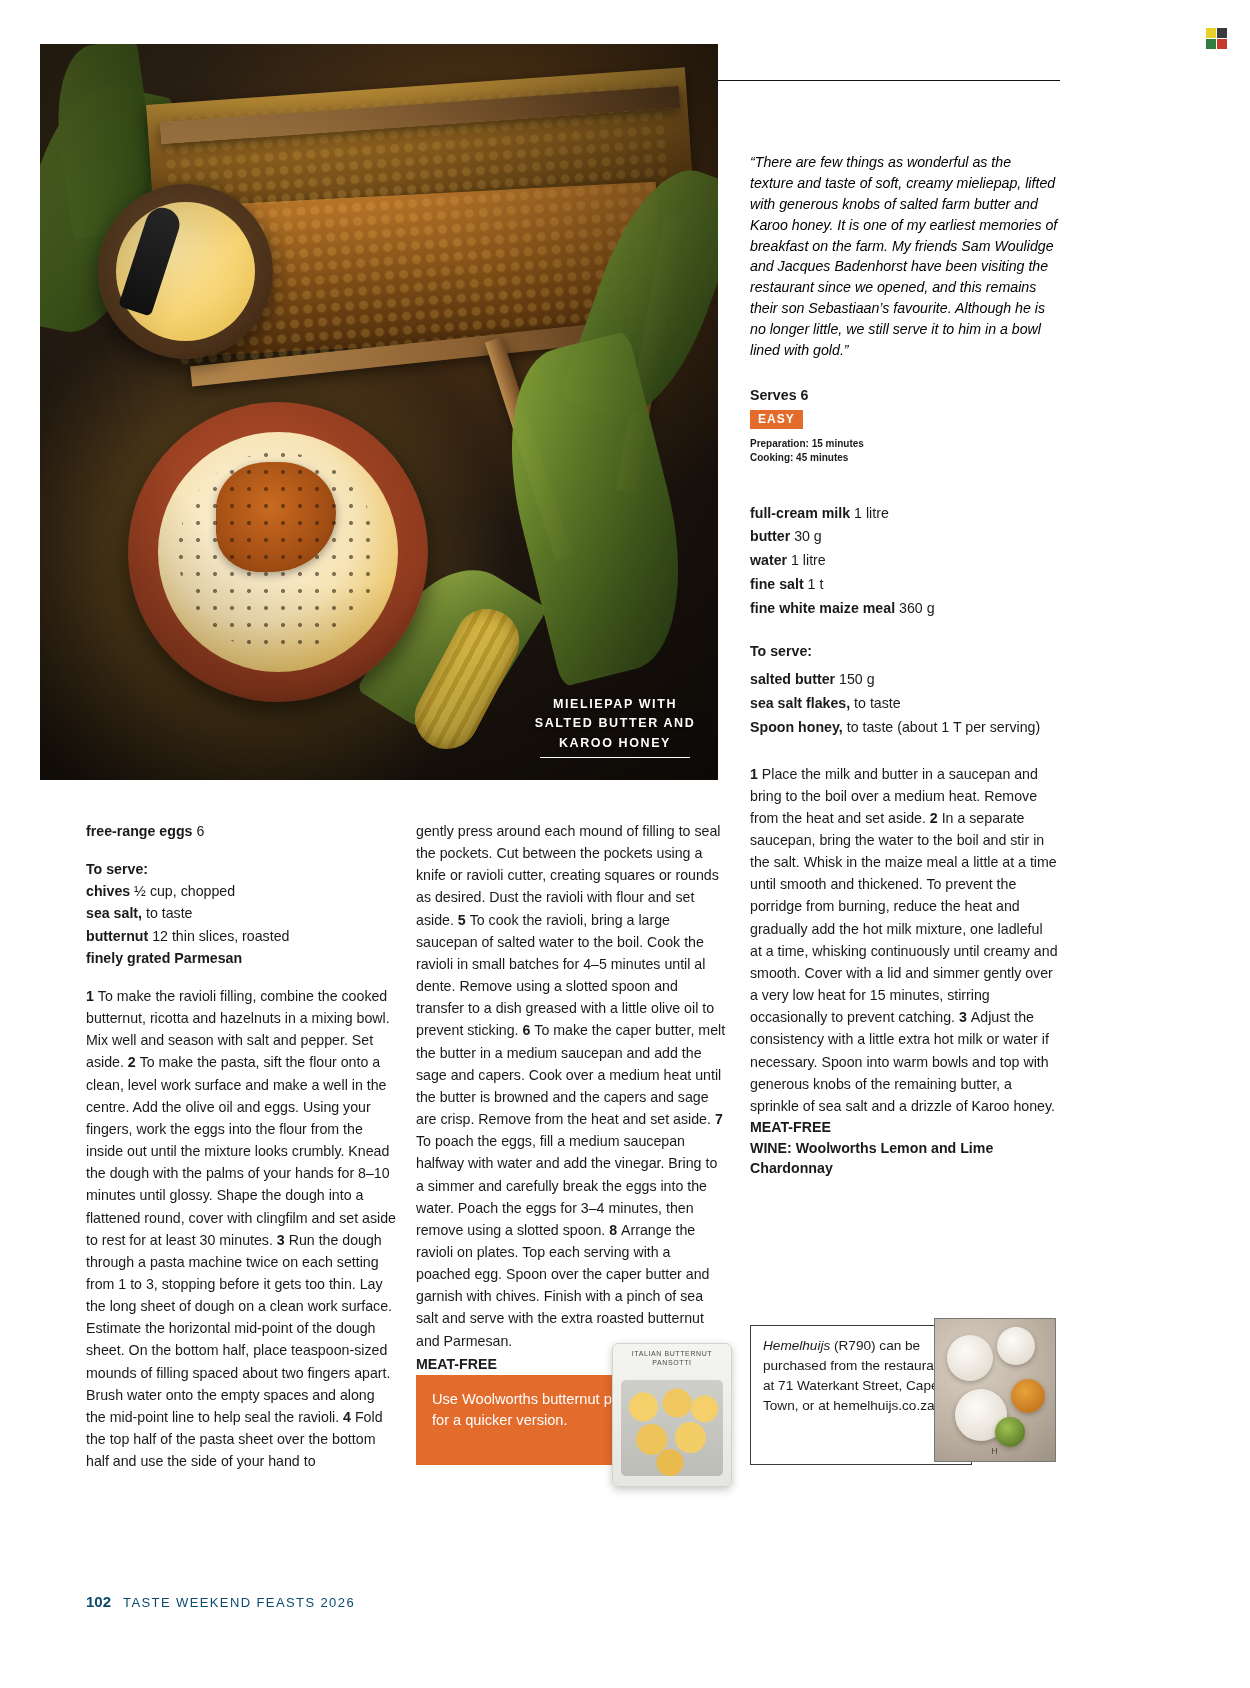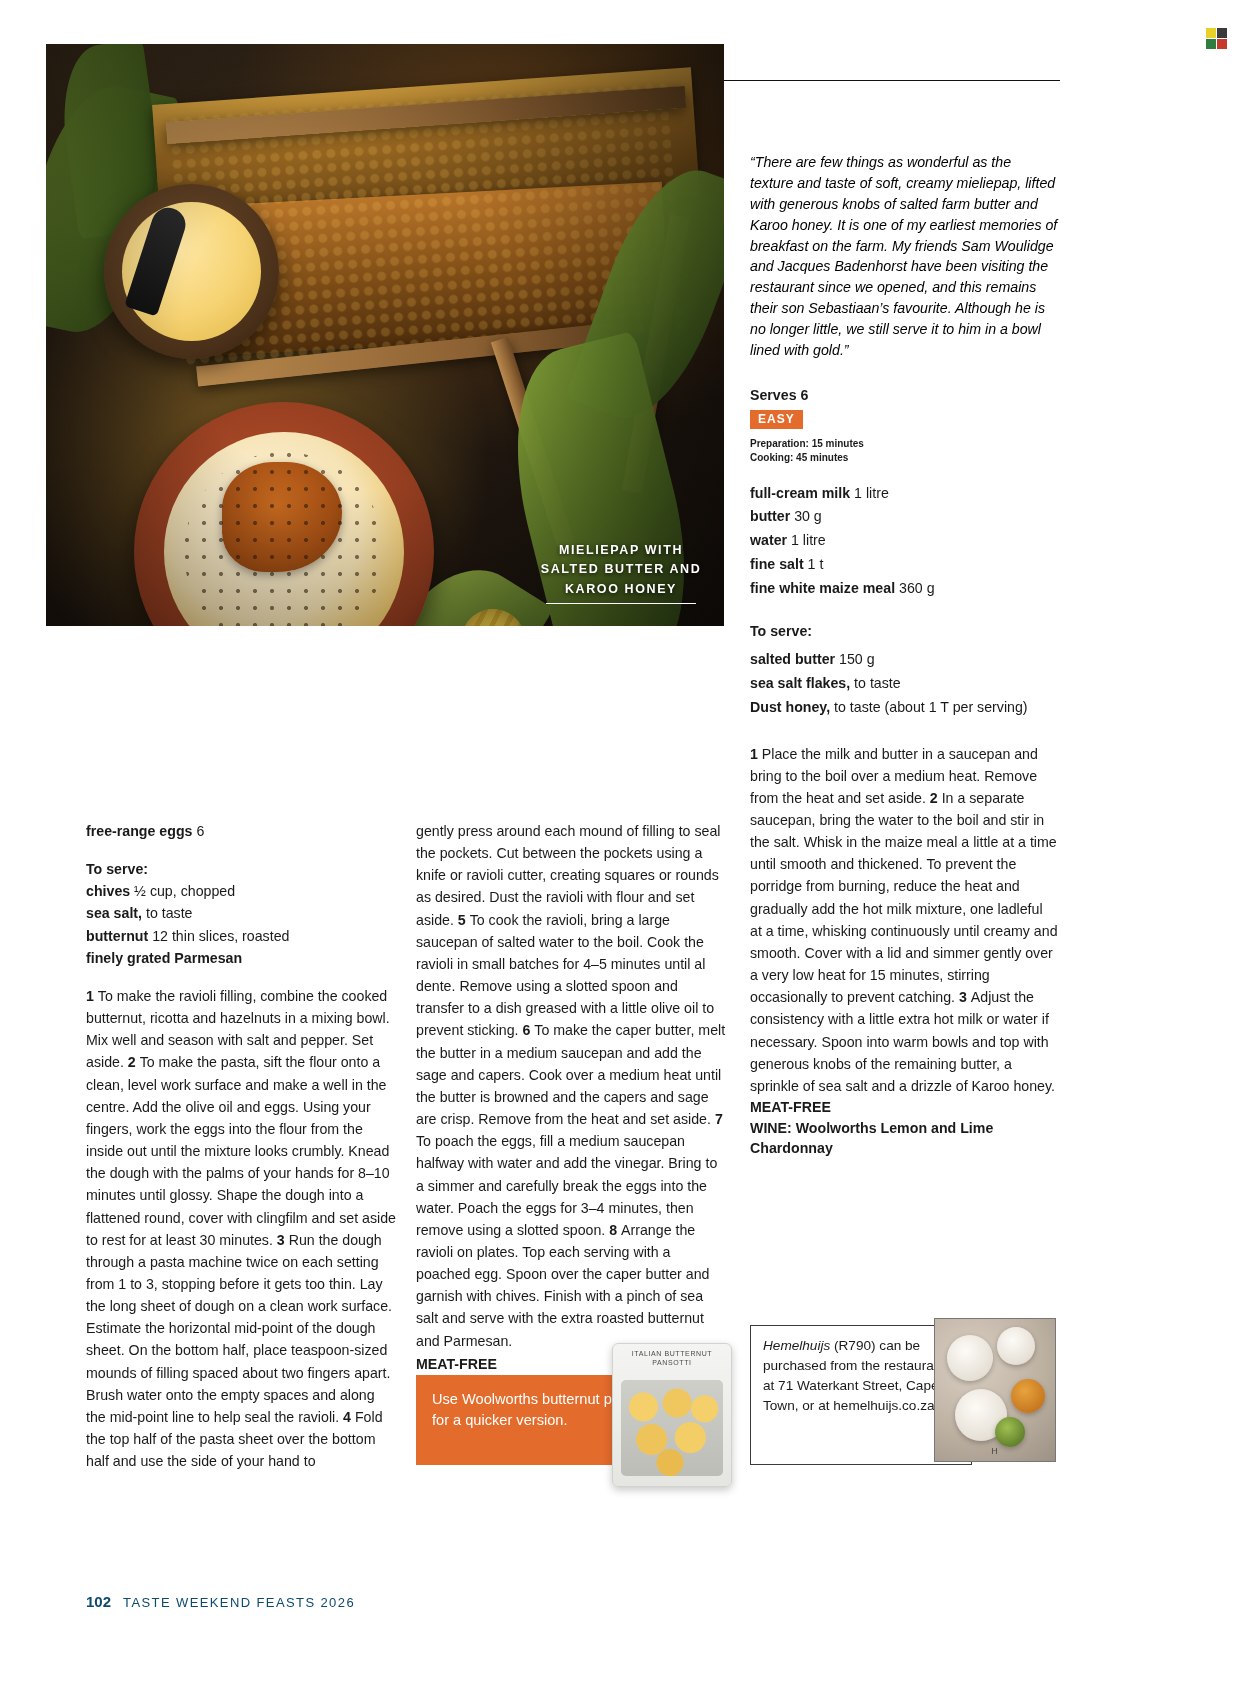--- a/index.html
+++ b/index.html
@@ -59,24 +59,24 @@
     padding: 0 18px;
     font-size: 12.5px;
     font-weight: bold;
     letter-spacing: 2.6px;
     color: #111;
   }
 
   
   .hero {
     position: absolute;
-    left: 46px;
+    left: 40px;
     top: 44px;
     width: 678px;
-    height: 582px;
+    height: 736px;
     overflow: hidden;
     background: #20170f;
   }
   .hero-bg {
     position: absolute;
     inset: 0;
     background:
       radial-gradient(circle at 30% 72%, rgba(255,190,60,0.40) 0%, rgba(255,190,60,0) 38%),
       radial-gradient(circle at 72% 18%, rgba(180,110,30,0.45) 0%, rgba(120,70,20,0) 45%),
       linear-gradient(160deg, #3b2c1b 0%, #241a11 40%, #1a130d 100%);
@@ -244,21 +244,21 @@
     display: inline-block;
     background: #e36b2c;
     color: #ffffff;
     font-size: 12px;
     font-weight: bold;
     letter-spacing: 1px;
     padding: 2px 8px 3px;
     margin-bottom: 8px;
   }
   .timing { font-size: 10px; font-weight: bold; line-height: 1.45; }
-  .ing-list { margin-top: 16px; font-size: 14.2px; line-height: 1.6; }
+  .ing-list { margin-top: 36px; font-size: 14.2px; line-height: 1.6; }
   .ing-list div { margin-bottom: 1px; }
   .ing-list b { font-weight: bold; }
   .to-serve-head { font-size: 14.2px; font-weight: bold; margin-top: 24px; margin-bottom: 2px; }
   .method {
     margin-top: 24px;
     font-size: 14.2px;
     line-height: 1.56;
     text-align: left;
   }
   .method b { font-weight: bold; }
@@ -446,21 +446,21 @@
       <div><b>butter</b><span> 30 g</span></div>
       <div><b>water</b><span> 1 litre</span></div>
       <div><b>fine salt</b><span> 1 t</span></div>
       <div><b>fine white maize meal</b><span> 360 g</span></div>
     </div>
 
   <div class="to-serve-head">To serve:</div>
   <div class="ing-list" style="margin-top:9px" id="to-serve-list">
       <div><b>salted butter</b><span> 150 g</span></div>
       <div><b>sea salt flakes,</b><span> to taste</span></div>
-      <div><b>Dust honey,</b><span> to taste (about 1 T per serving)</span></div>
+      <div><b>Spoon honey,</b><span> to taste (about 1 T per serving)</span></div>
     </div>
 
   <div class="method" id="method-right"><b>1 </b><span>Place the milk and butter in a saucepan and bring to the boil over a medium heat. Remove from the heat and set aside.</span><b> 2 </b><span>In a separate saucepan, bring the water to the boil and stir in the salt. Whisk in the maize meal a little at a time until smooth and thickened. To prevent the porridge from burning, reduce the heat and gradually add the hot milk mixture, one ladleful at a time, whisking continuously until creamy and smooth. Cover with a lid and simmer gently over a very low heat for 15 minutes, stirring occasionally to prevent catching.</span><b> 3 </b><span>Adjust the consistency with a little extra hot milk or water if necessary. Spoon into warm bowls and top with generous knobs of the remaining butter, a sprinkle of sea salt and a drizzle of Karoo honey.</span></div>
 
   <div class="tag">MEAT-FREE</div>
   <div class="wine">WINE: Woolworths Lemon and Lime Chardonnay</div>
 </div>
 
 <div class="note-box">
   <span style="font-style:italic;font-weight:normal">Hemelhuijs</span><span> (R790) can be purchased from the restaurant at 71 Waterkant Street, Cape Town, or at hemelhuijs.co.za.</span>

